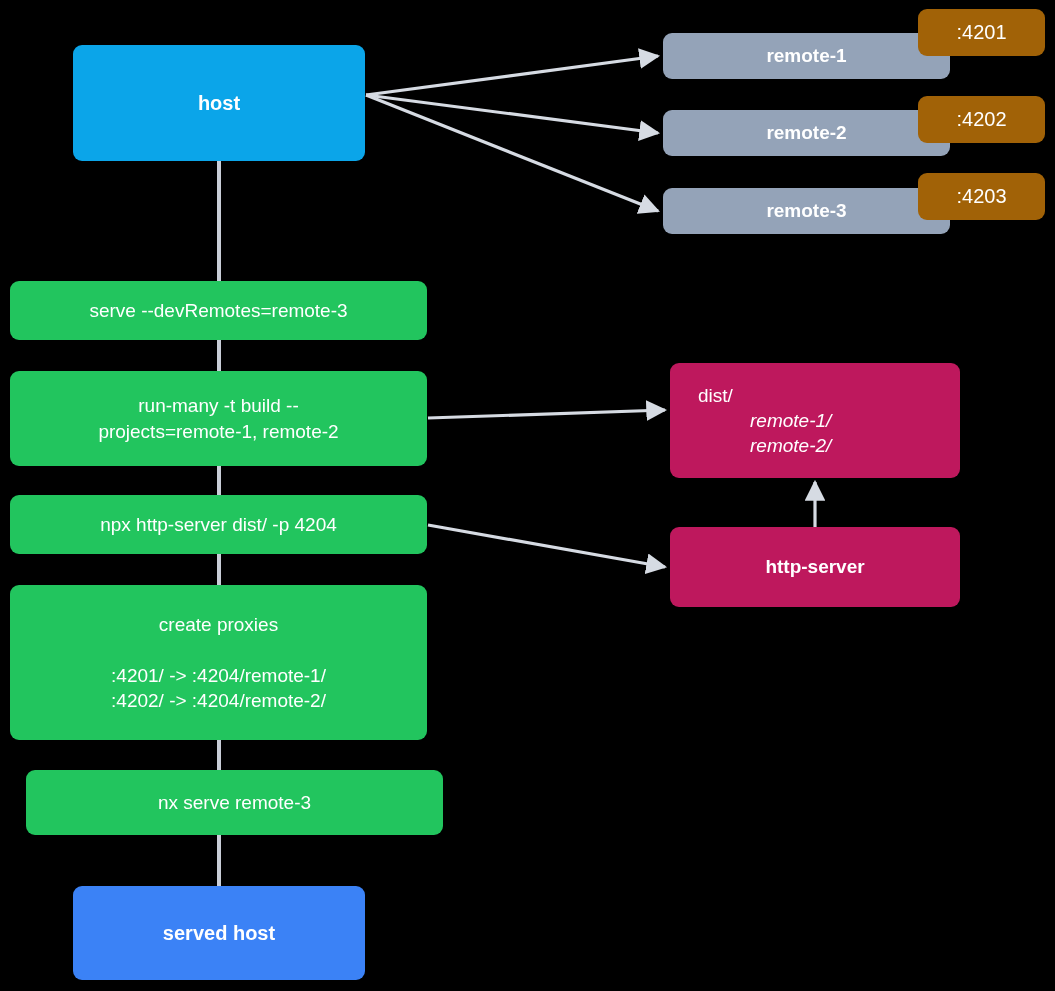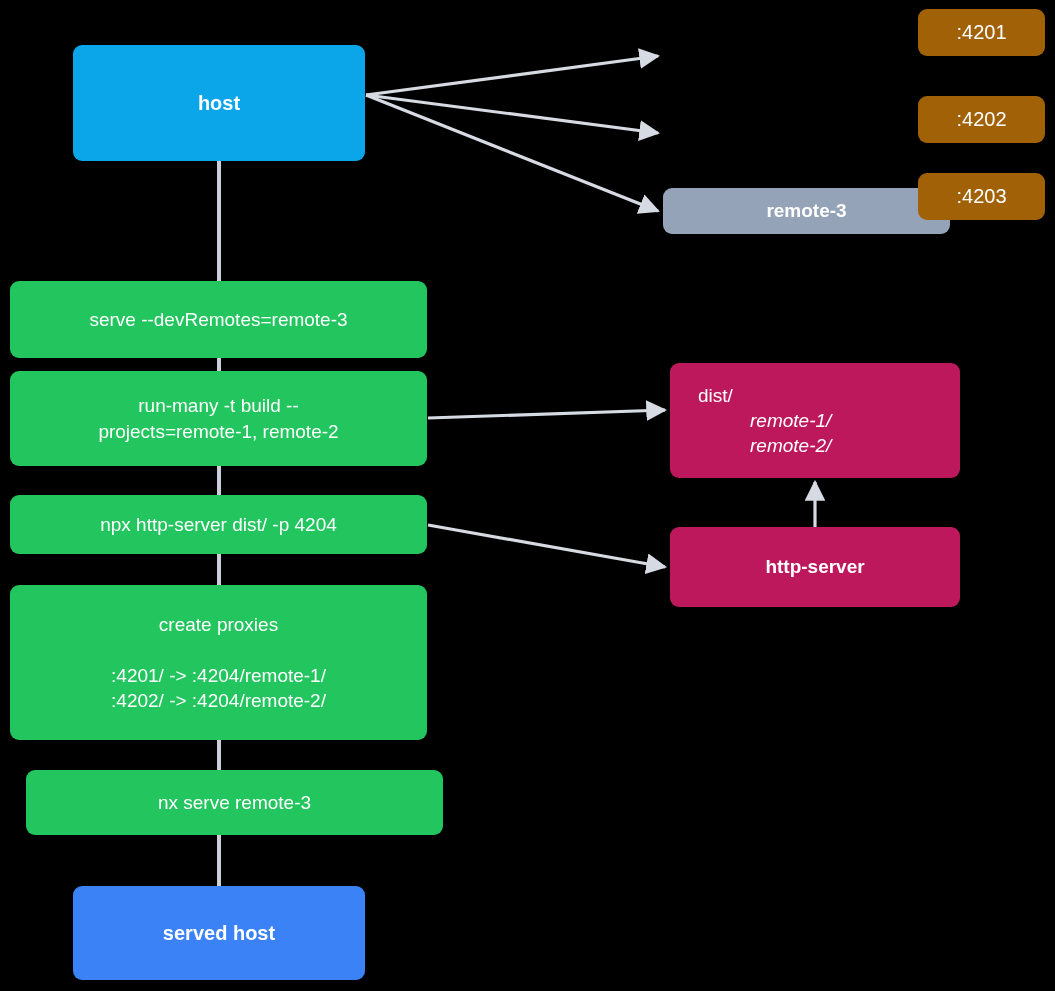--- a/index.html
+++ b/index.html
@@ -62,36 +62,42 @@
 
     <line class="lnk" x1="428" y1="525" x2="665" y2="567" marker-end="url(#ar)"></line>
 
     <line class="lnk" x1="815" y1="527" x2="815" y2="482" marker-end="url(#ar)"></line>
   </svg>
 
   <div class="node host" style="left:73px;top:45px;width:292px;height:116px;">
     <span>host</span>
   </div>
 
+  <div class="node remote" style="left:663px;top:33px;width:287px;height:46px;">
+    <span>remote-1</span>
+  </div>
   <div class="node badge" style="left:918px;top:9px;width:127px;height:47px;">
     <span>:4201</span>
   </div>
 
+  <div class="node remote" style="left:663px;top:110px;width:287px;height:46px;">
+    <span>remote-2</span>
+  </div>
   <div class="node badge" style="left:918px;top:96px;width:127px;height:47px;">
     <span>:4202</span>
   </div>
 
   <div class="node remote" style="left:663px;top:188px;width:287px;height:46px;">
     <span>remote-3</span>
   </div>
   <div class="node badge" style="left:918px;top:173px;width:127px;height:47px;">
     <span>:4203</span>
   </div>
 
-  <div class="node green" style="left:10px;top:281px;width:417px;height:77px;">
+  <div class="node green" style="left:10px;top:281px;width:417px;height:59px;">
     <span>serve --devRemotes=remote-3</span>
   </div>
 
   <div class="node green" style="left:10px;top:371px;width:417px;height:95px;">
     <span>
       <span class="distline">run-many -t build --</span>
       <span class="distline">projects=remote-1, remote-2</span>
     </span>
   </div>
 

